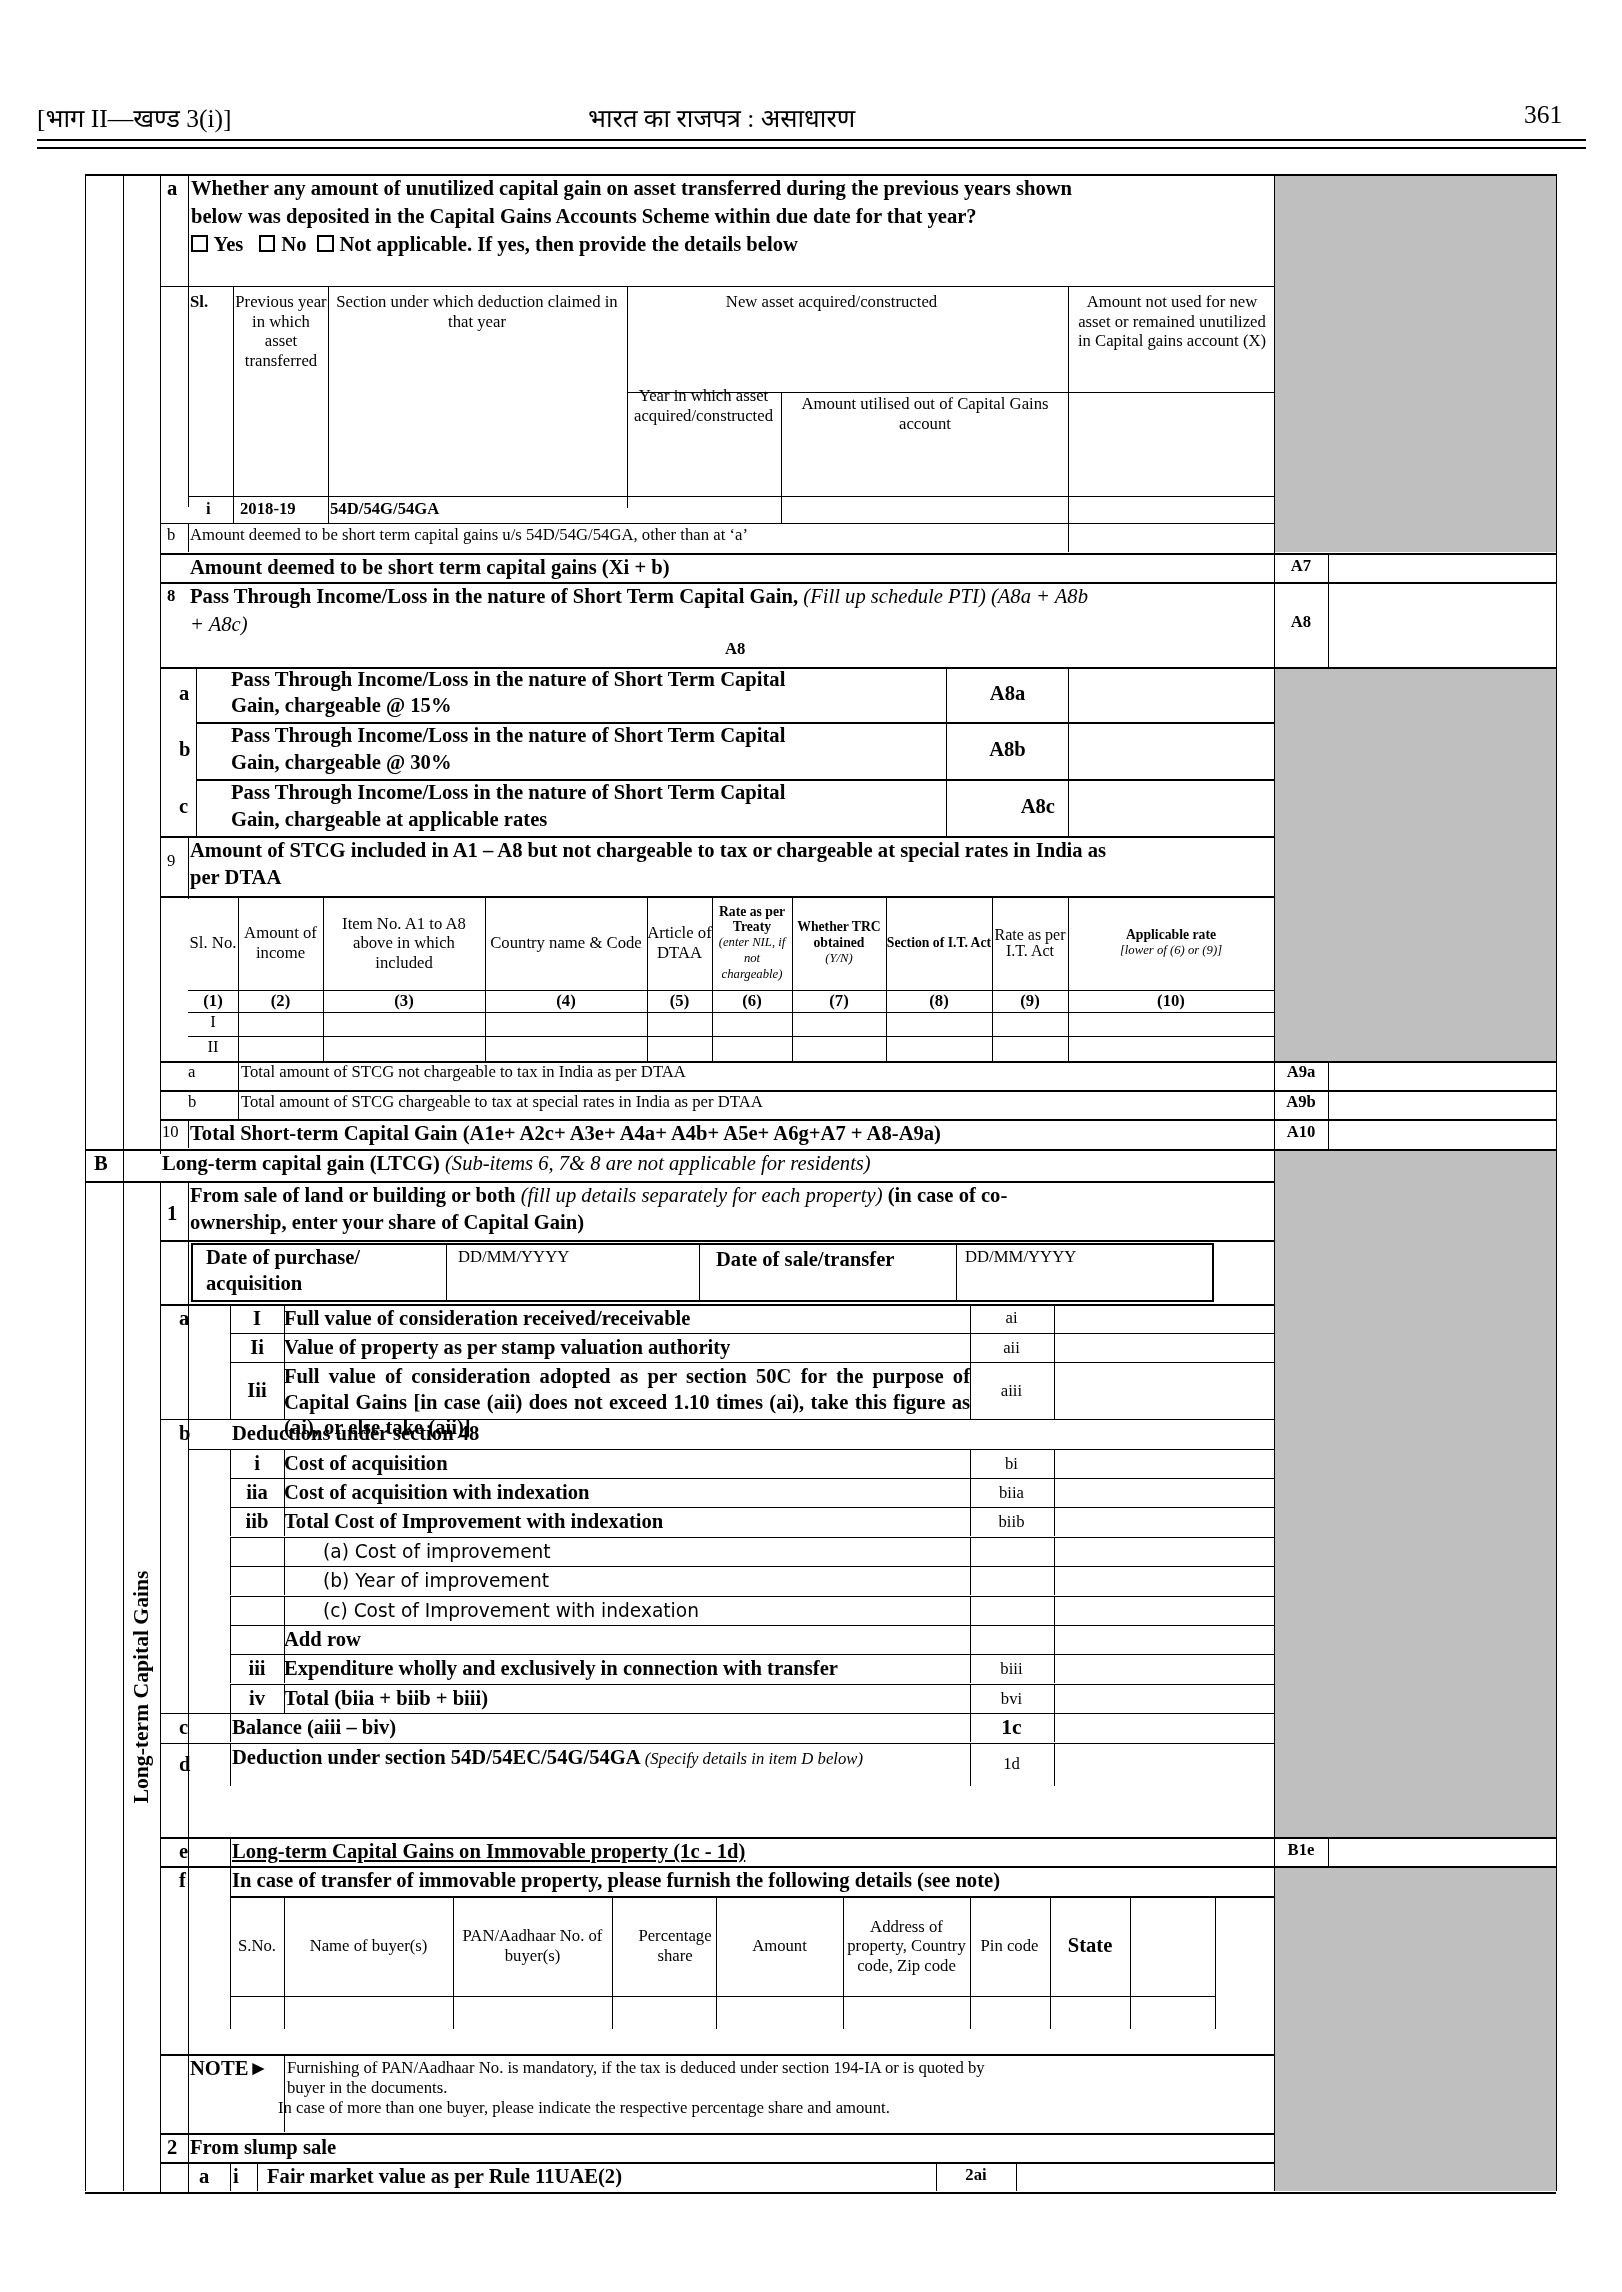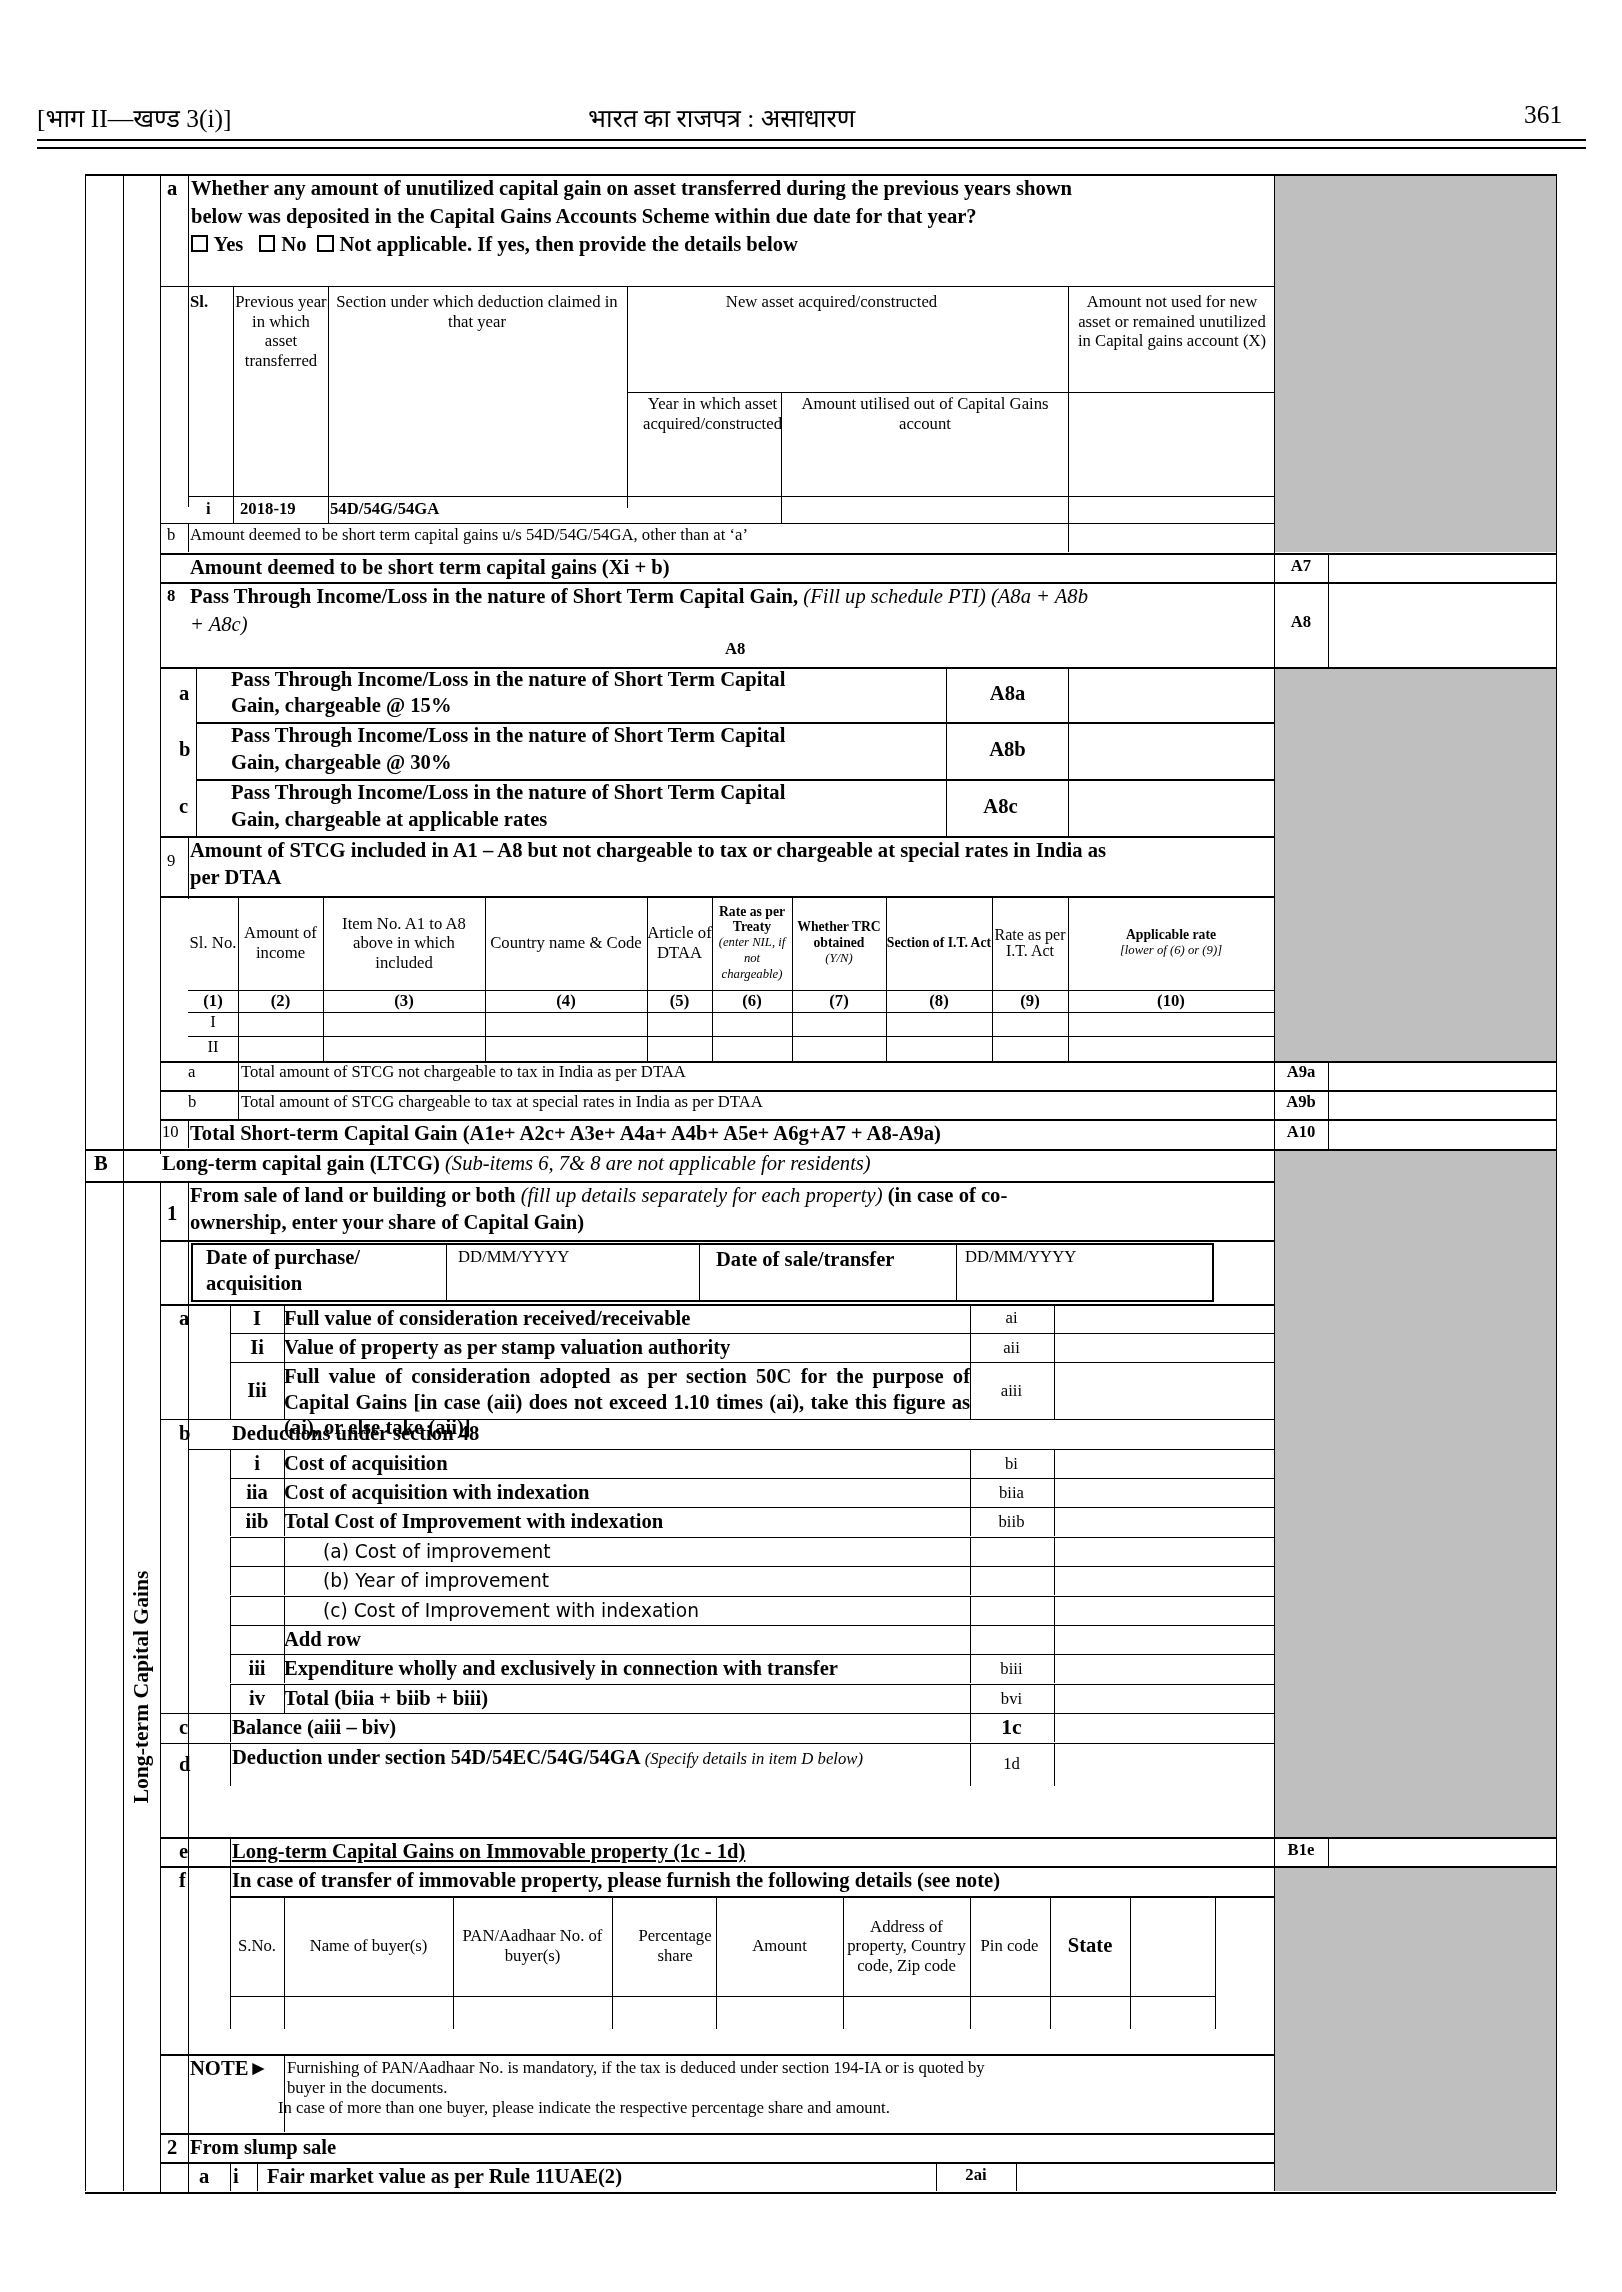--- a/index.html
+++ b/index.html
@@ -59,21 +59,21 @@
 <div class="vl" style="left:627px;top:286px;height:222px;border-left-width:1px;"></div>
 <div class="vl" style="left:781px;top:392px;height:131px;border-left-width:1px;"></div>
 <div class="vl" style="left:1068px;top:286px;height:237px;border-left-width:1px;"></div>
 <div class="hl" style="left:627px;width:647px;top:392px;border-top-width:1px;"></div>
 
 <div class="t s b" style="left:190px;top:292px;">Sl.</div>
 <div class="t s c" style="left:235px;top:292px;width:92px;white-space:normal;">Previous year in which asset transferred</div>
 <div class="t s c" style="left:330px;top:292px;width:294px;white-space:normal;">Section under which deduction claimed in that year</div>
 <div class="t s c" style="left:613px;top:292px;width:437px;">New asset acquired/constructed</div>
 <div class="t s c" style="left:1070px;top:292px;width:204px;white-space:normal;">Amount not used for new asset or remained unutilized in Capital gains account (X)</div>
-<div class="t s c" style="left:629px;top:394px;width:149px;white-space:normal;padding-left:9px;">Year in which asset acquired/constructed</div>
+<div class="t s c" style="left:629px;top:386px;width:149px;white-space:normal;">Year in which asset acquired/constructed</div>
 <div class="t s c" style="left:784px;top:394px;width:282px;white-space:normal;">Amount utilised out of Capital Gains account</div>
 
 <div class="hl" style="left:188px;width:1086px;top:496px;border-top-width:1px;"></div>
 <div class="t s b" style="left:206px;top:499px;">i</div>
 <div class="t s b" style="left:240px;top:499px;">2018-19</div>
 <div class="t s b" style="left:330px;top:499px;">54D/54G/54GA</div>
 <div class="abs" style="left:627px;top:496px;width:154px;height:27.4px;"></div>
 <div class="abs" style="left:781px;top:496px;width:287px;height:27.4px;"></div>
 <div class="abs" style="left:1068px;top:496px;width:206px;height:27.4px;"></div>
 
@@ -113,21 +113,21 @@
 <div class="t b" style="left:179px;top:737px;">b</div>
 <div class="t b" style="left:231px;top:723px;">Pass Through Income/Loss in the nature of Short Term Capital</div>
 <div class="t b" style="left:231px;top:750px;">Gain, chargeable @ 30%</div>
 <div class="t b c" style="left:946px;top:737px;width:123px;">A8b</div>
 <div class="abs" style="left:1069px;top:723px;width:205px;height:56px;"></div>
 <div class="hl" style="left:196px;width:1078px;top:779px;"></div>
 
 <div class="t b" style="left:179px;top:794px;">c</div>
 <div class="t b" style="left:231px;top:780px;">Pass Through Income/Loss in the nature of Short Term Capital</div>
 <div class="t b" style="left:231px;top:807px;">Gain, chargeable at applicable rates</div>
-<div class="t b c" style="left:946px;top:794px;width:109px;">A8c</div>
+<div class="t b c" style="left:946px;top:794px;width:109px;text-align:right;">A8c</div>
 <div class="abs" style="left:1069px;top:780px;width:205px;height:56px;"></div>
 <div class="hl" style="left:160px;width:1114px;top:836px;"></div>
 
 <div class="t s" style="left:167px;top:851px;">9</div>
 <div class="vl" style="left:188px;top:836px;height:63px;"></div>
 <div class="t b" style="left:190px;top:838px;">Amount of STCG included in A1 – A8 but not chargeable to tax or chargeable at special rates in India as</div>
 <div class="t b" style="left:190px;top:865px;">per DTAA</div>
 <div class="hl" style="left:160px;width:1114px;top:896px;"></div>
 
 <div id="dtaa-table"></div>

